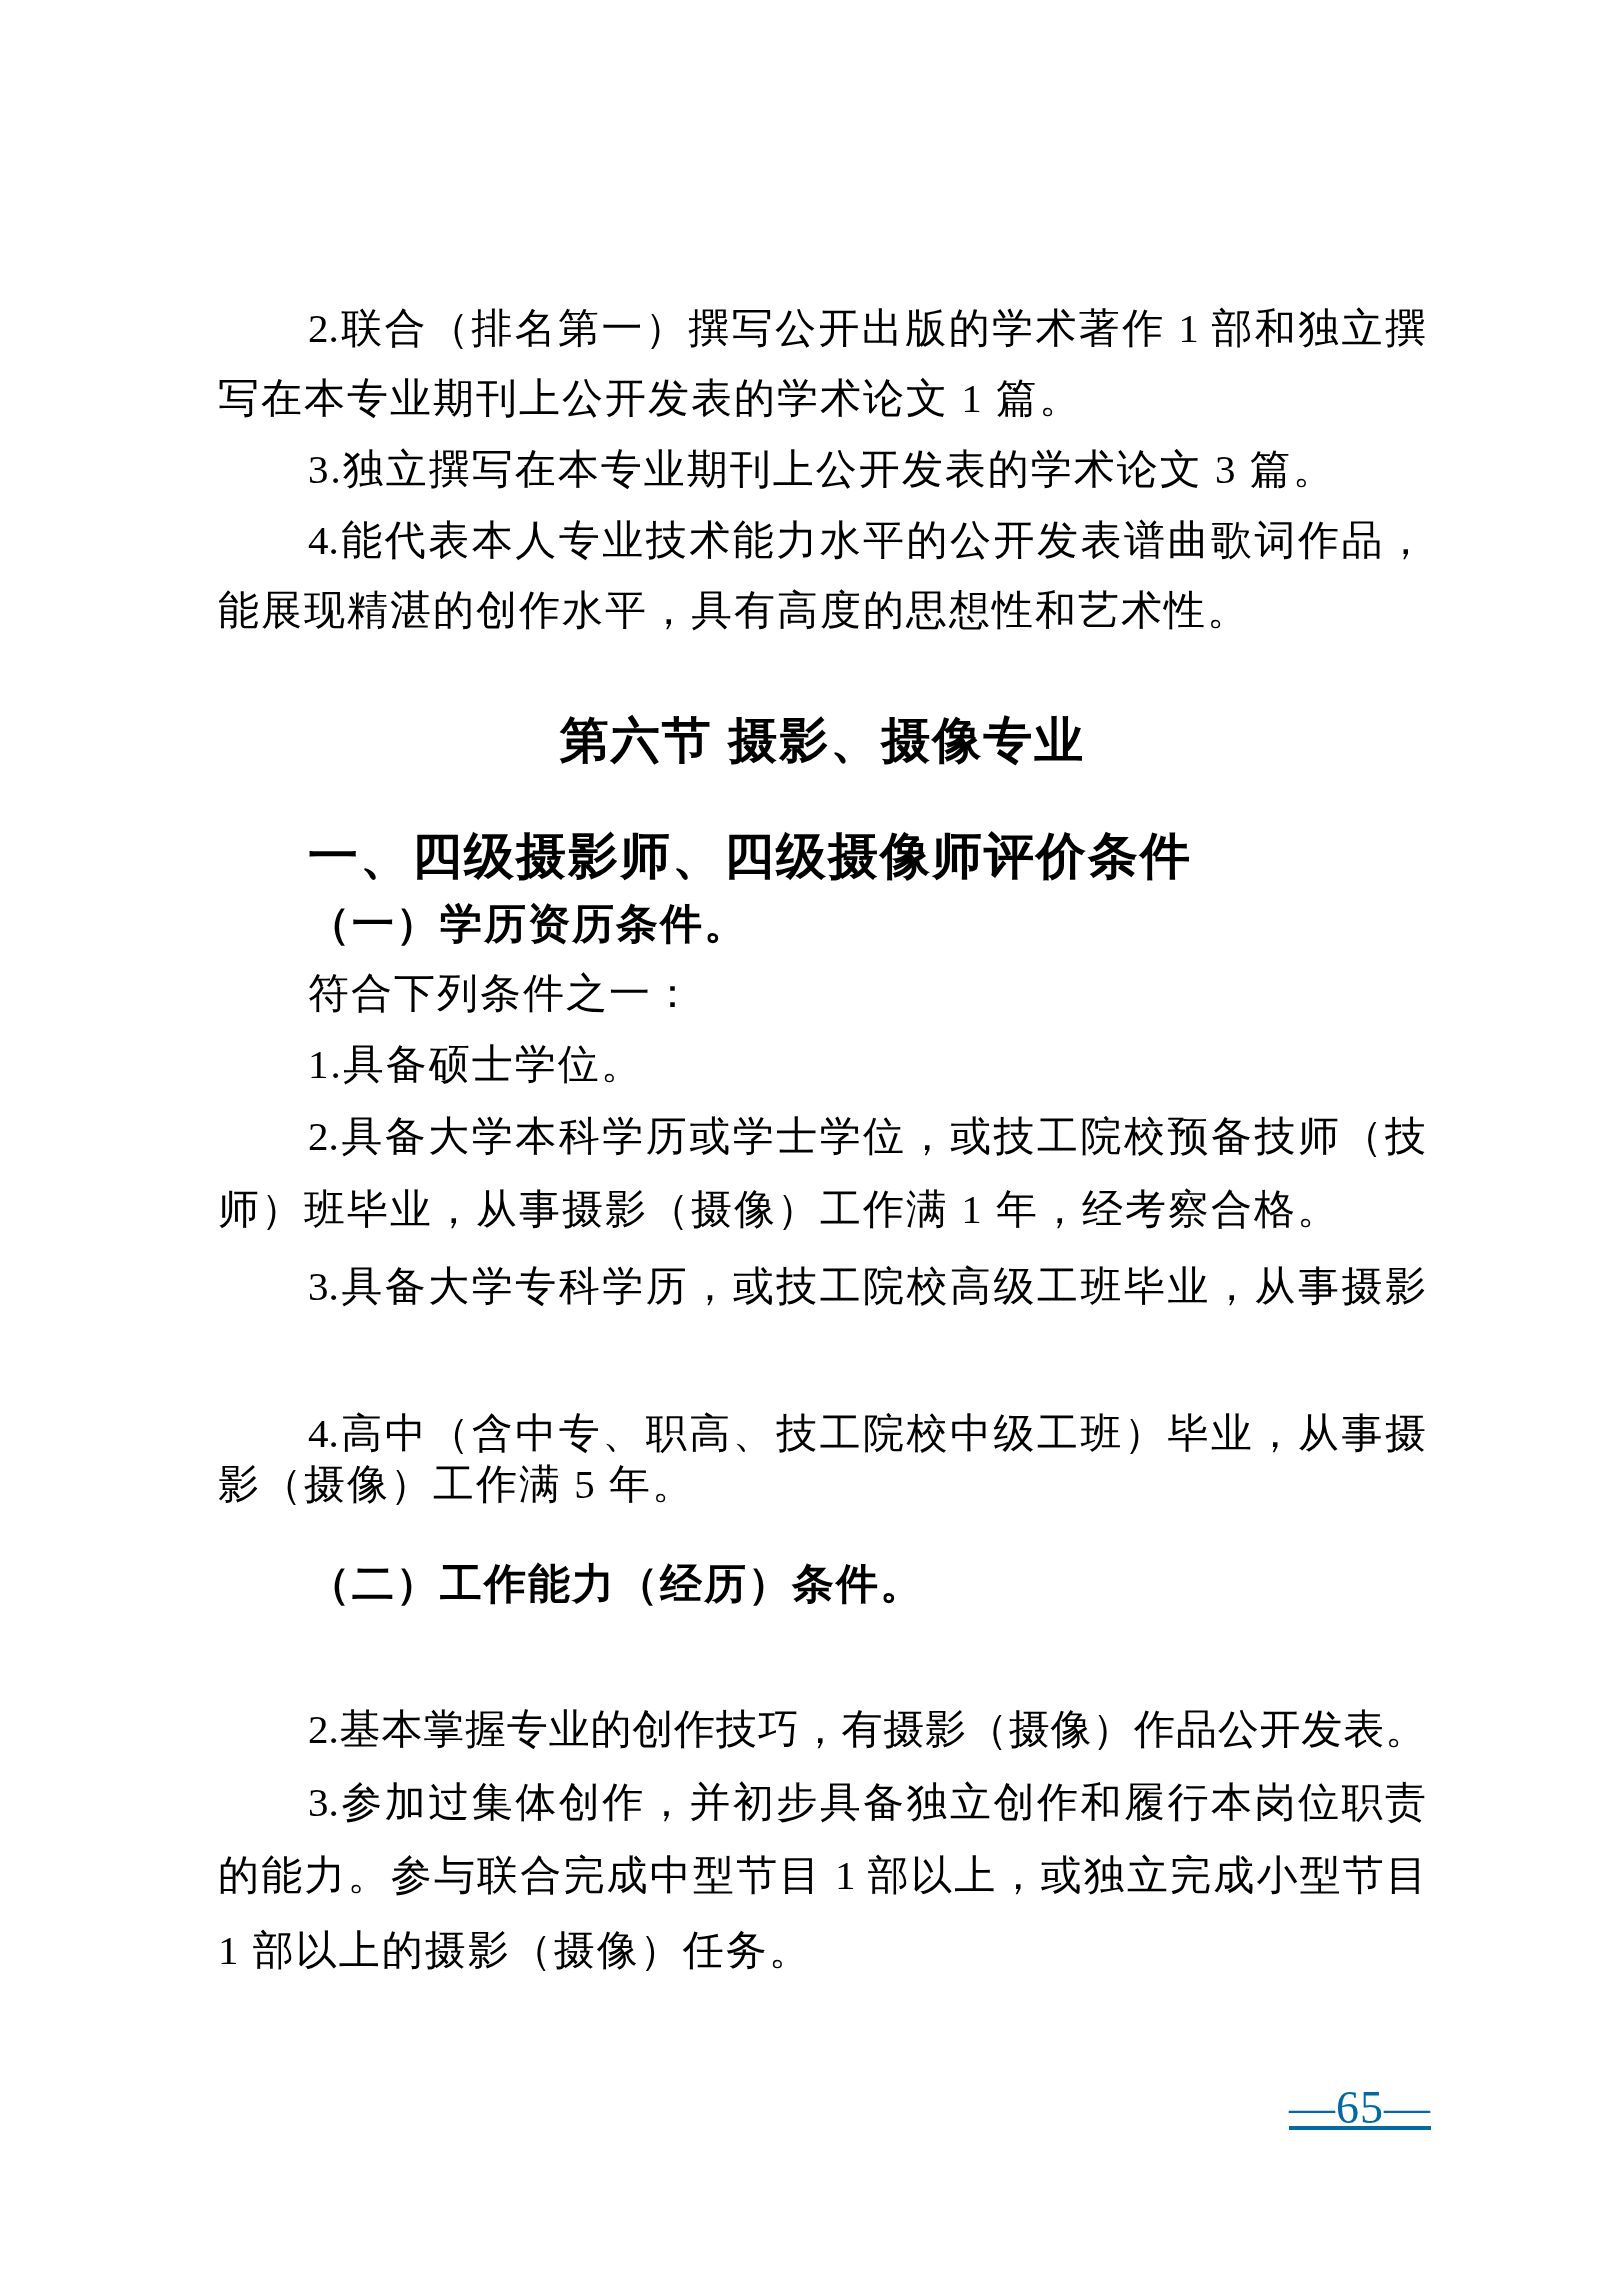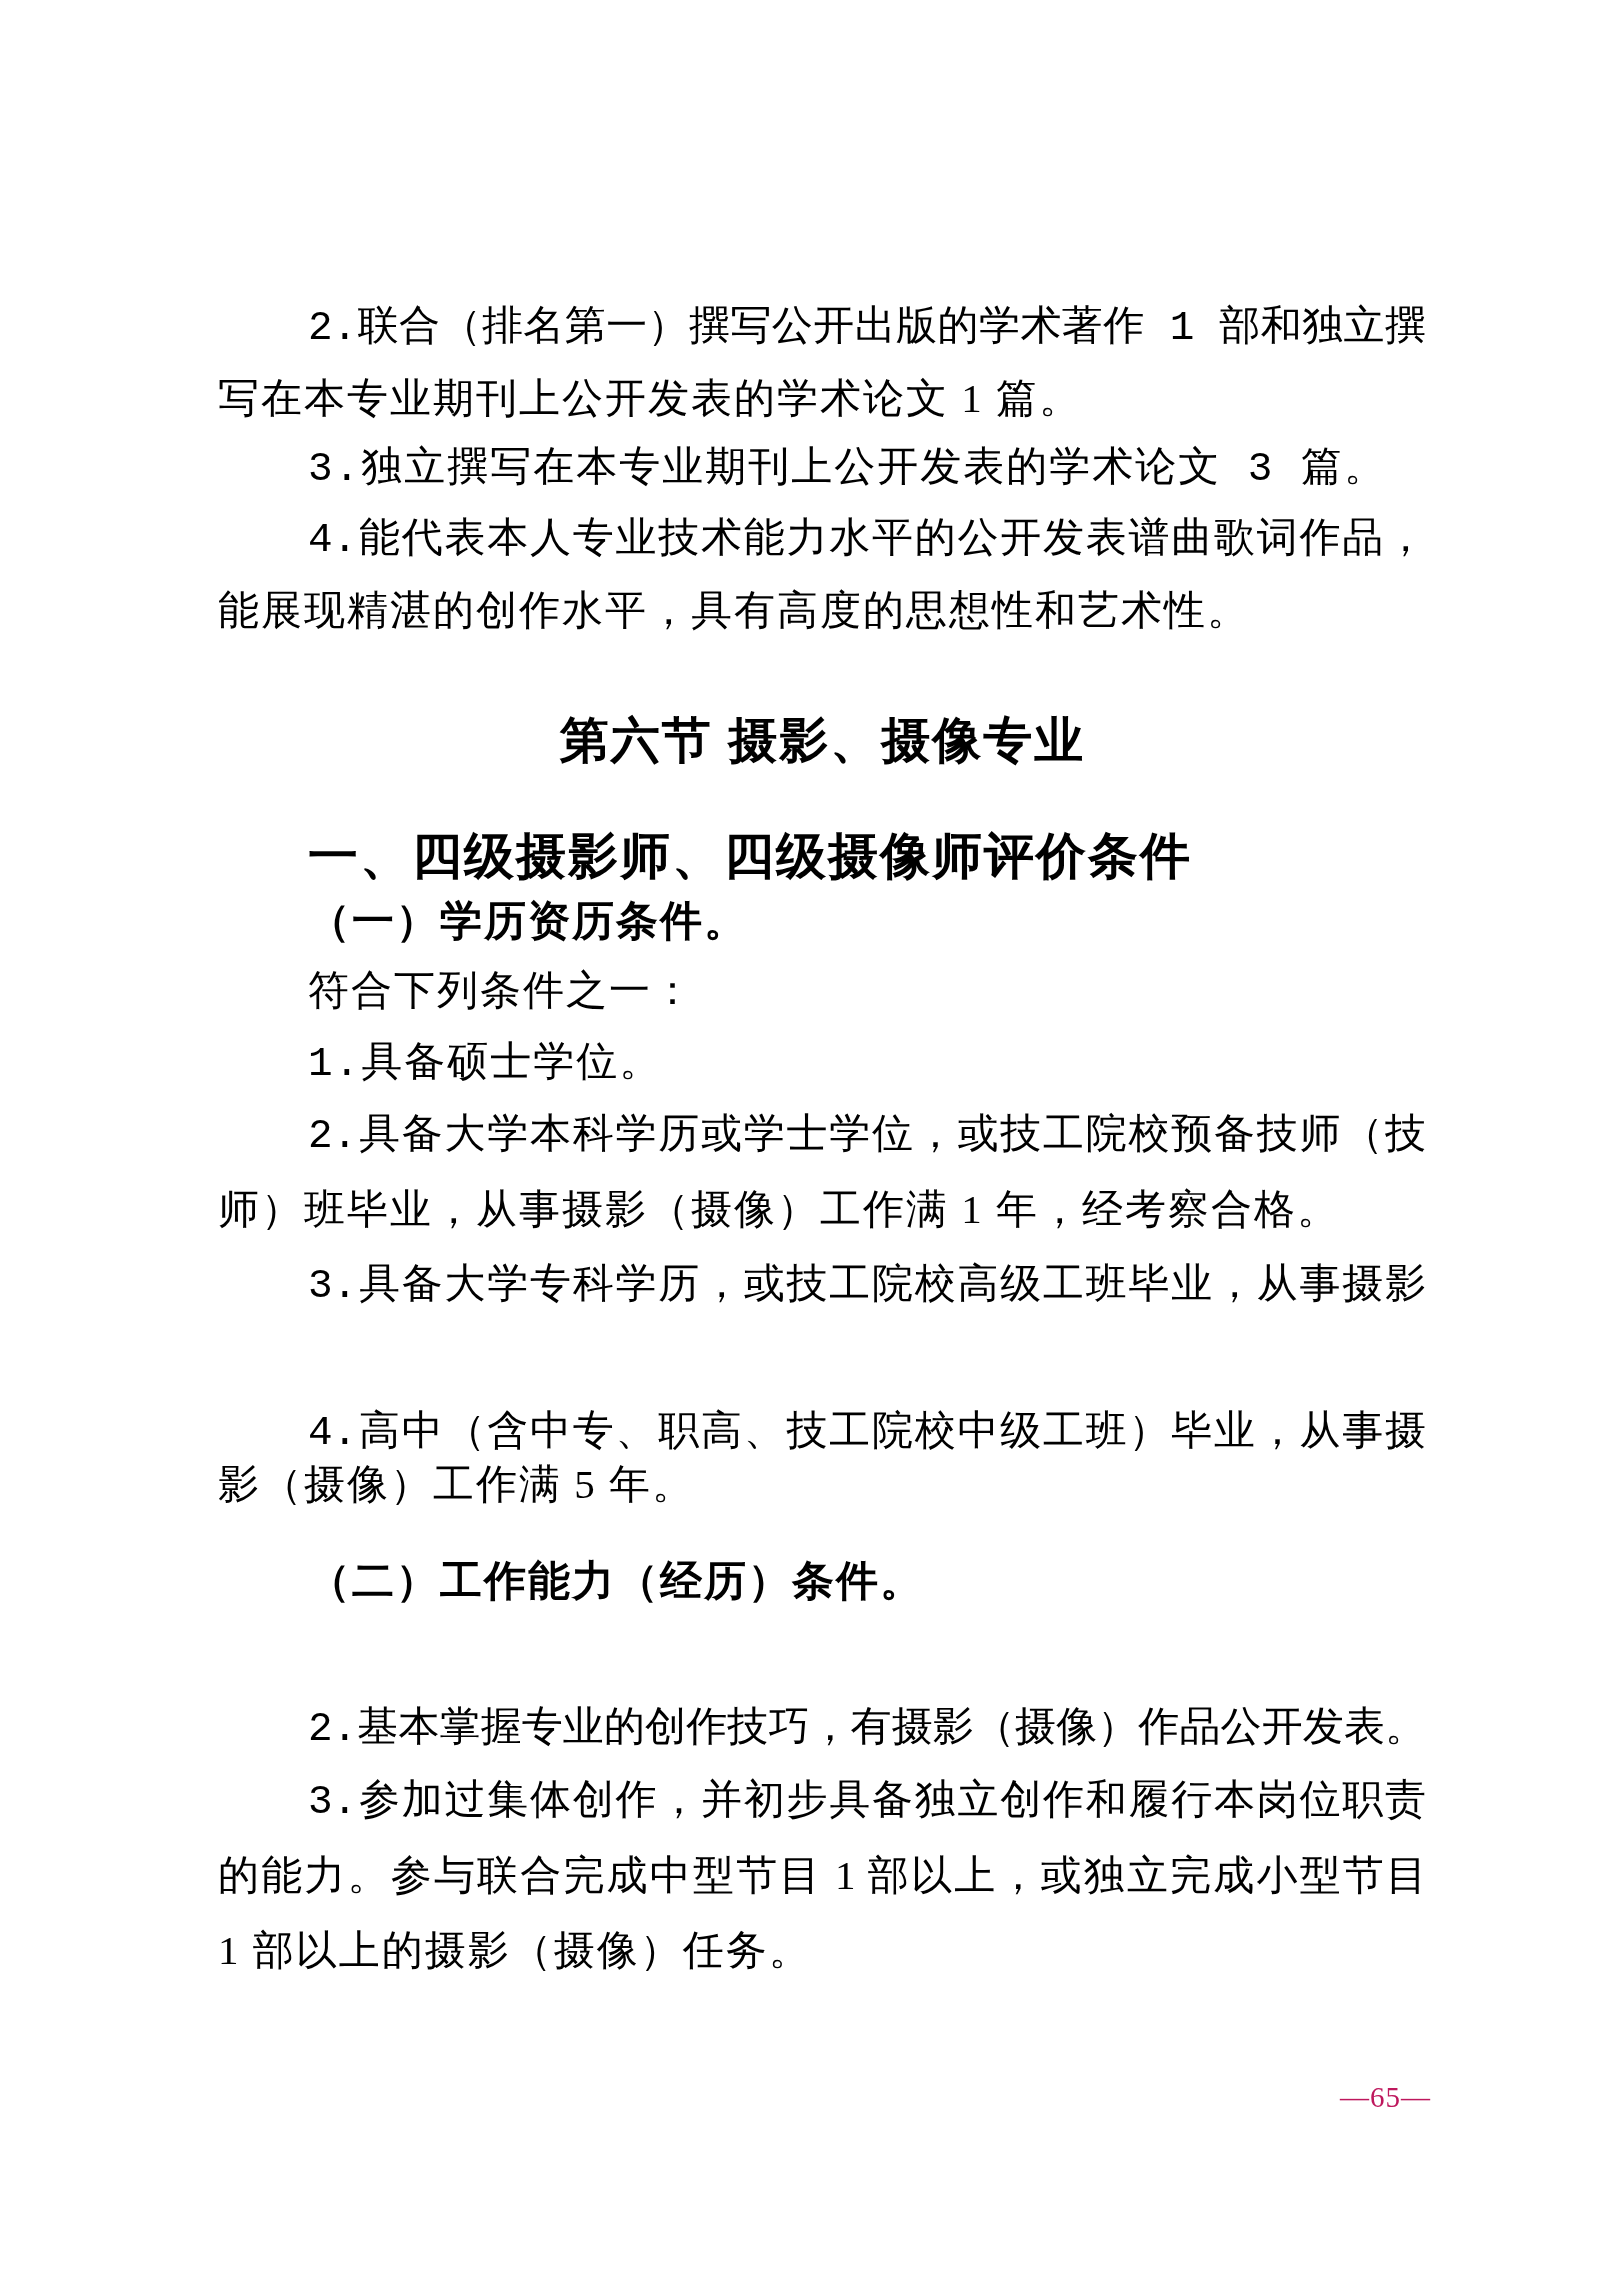--- a/index.html
+++ b/index.html
@@ -18,21 +18,20 @@
     width:1209px;               
     font-size:41px;
     line-height:1.15;
     letter-spacing:2px;
     white-space:nowrap;
     color:#000000;
   }
   .ind{                          
     left:308px;
     width:1118px;
-    font-family:Liberation Mono, monospace;
   }
   .fill{                         
     letter-spacing:0;
     white-space:normal;
     text-align:justify;
     text-align-last:justify;
     text-justify:inter-ideograph;
   }
   .heading{                      
     left:218px;
@@ -52,23 +51,24 @@
   }
   .subhead-serif{                
     font-weight:bold;
     font-size:42px;
     letter-spacing:2px;
   }
   .page-number{
     position:absolute;
     top:2081px;
     right:189px;
-    font-size:29px;
+    font-size:46px;
     letter-spacing:1px;
-    color:#be185d;
+    color:#0369a1;
+    text-decoration:underline;
   }
 </style>
 </head>
 <body>
 
 <div class="page">
 
   <div class="ln ind fill" style="top:305px">2.联合（排名第一）撰写公开出版的学术著作 1 部和独立撰</div>
   <div class="ln" style="top:375px">写在本专业期刊上公开发表的学术论文 1 篇。</div>
   <div class="ln ind" style="top:446px">3.独立撰写在本专业期刊上公开发表的学术论文 3 篇。</div>

